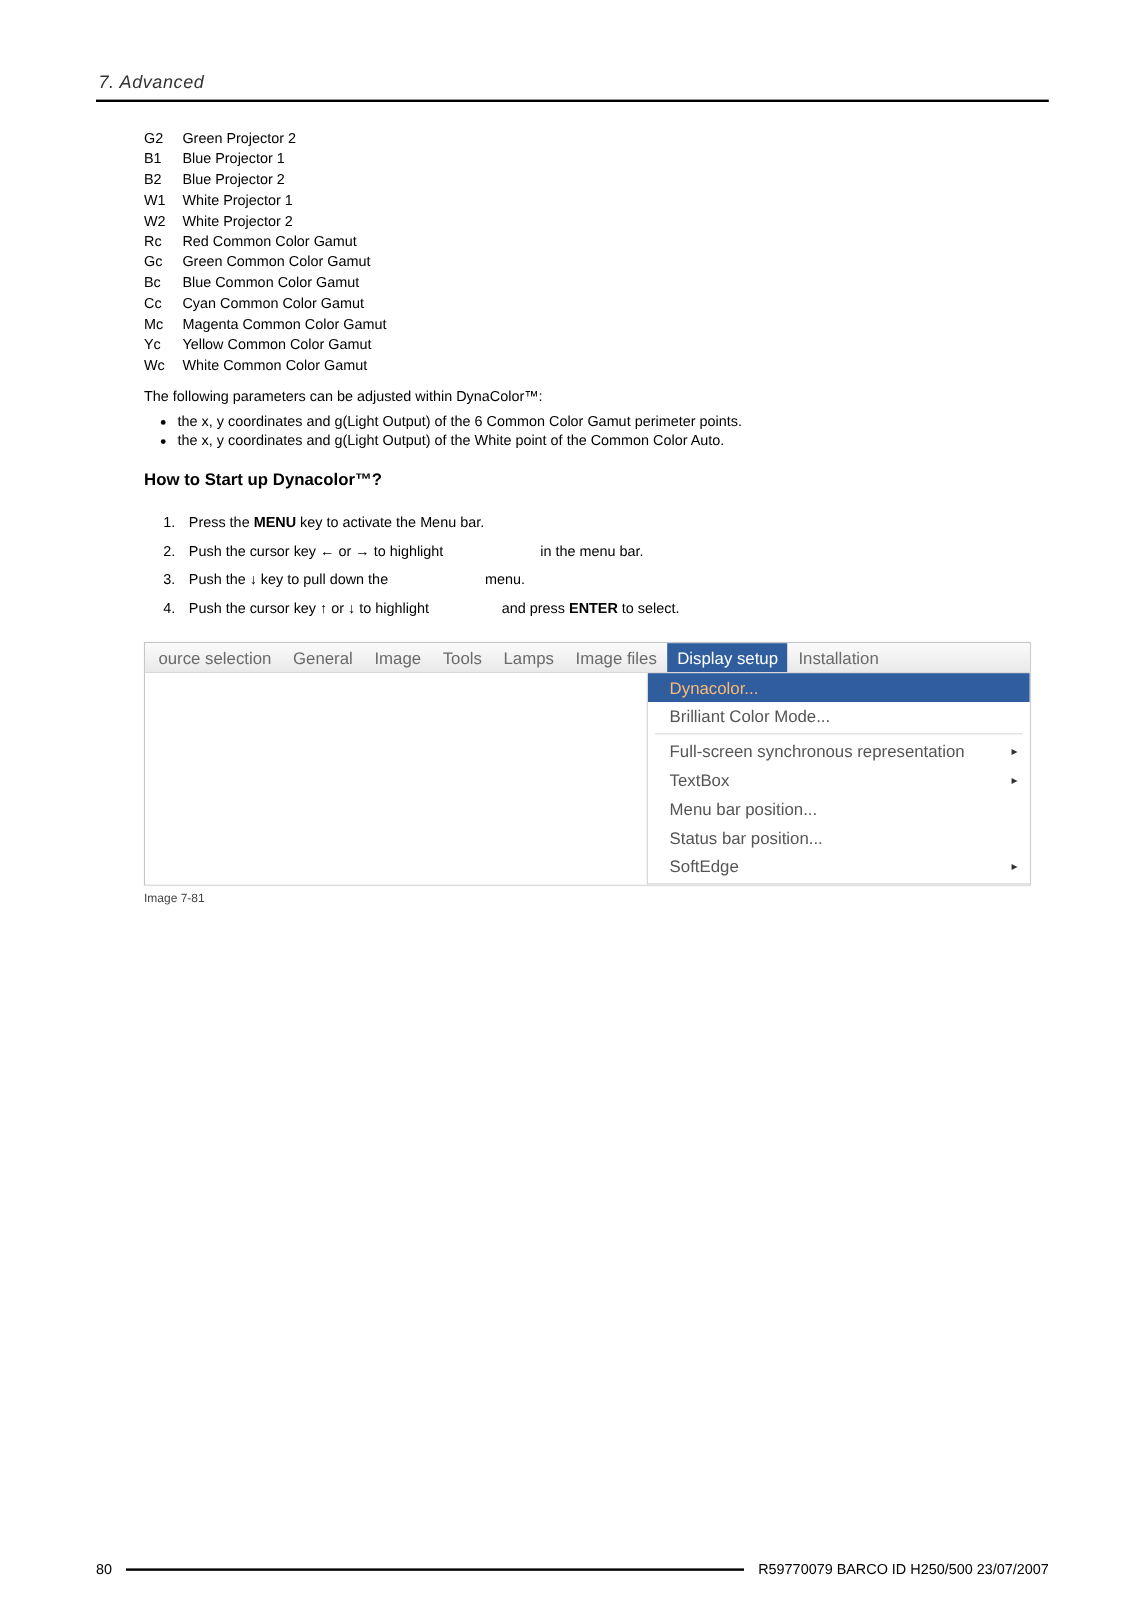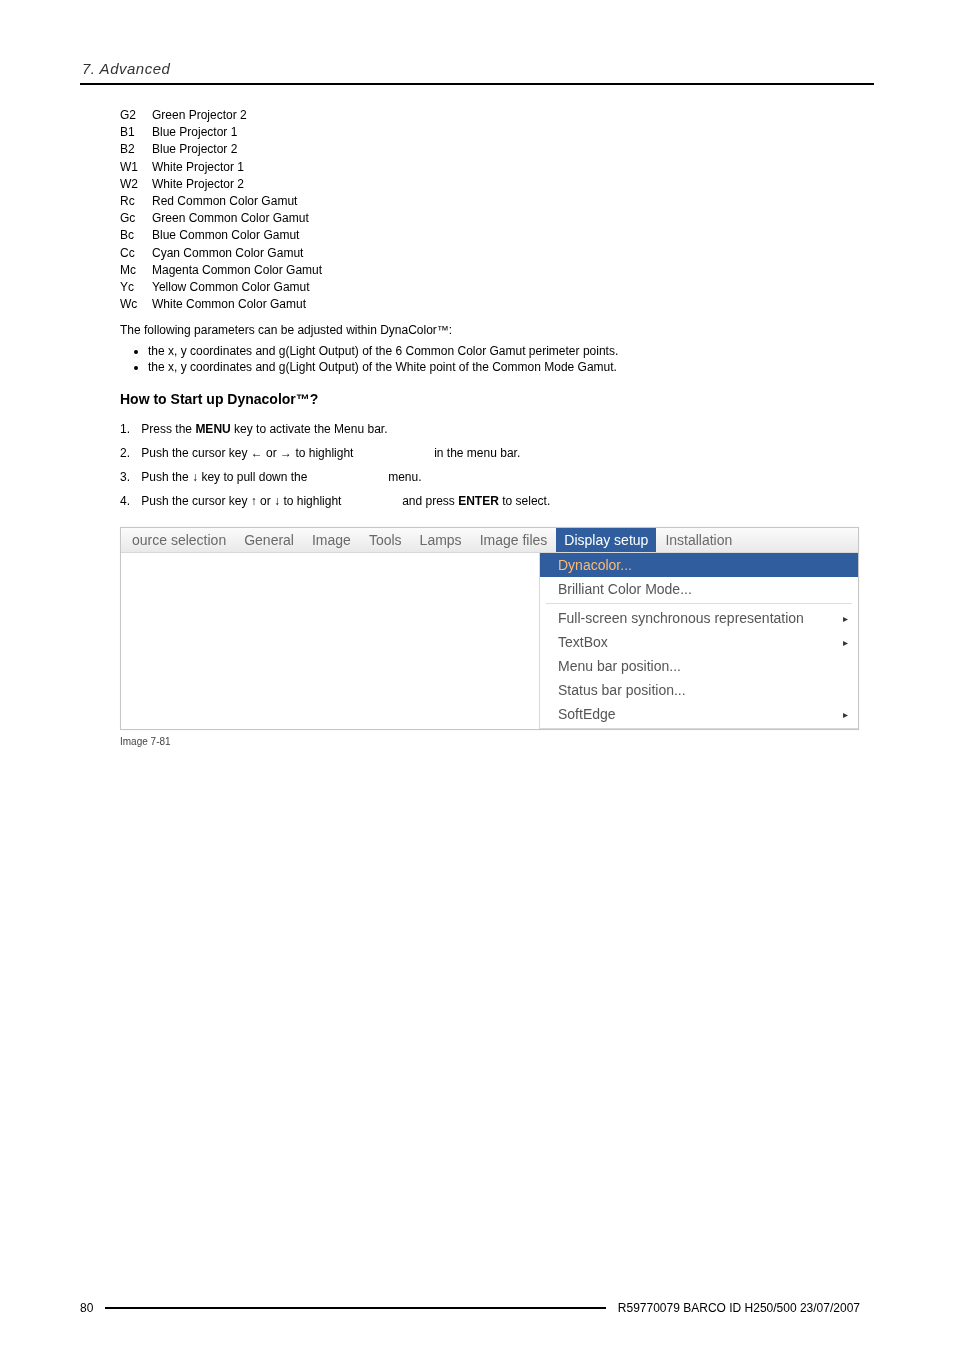--- a/index.html
+++ b/index.html
@@ -59,21 +59,21 @@
     list-style-type: disc;
     padding: 1px 0;
   }
   .sub-heading {
     font-weight: bold;
     font-size: 14px;
     margin: 0 0 10px 0;
   }
   .steps {
     padding-left: 0;
-    margin: 0;
+    margin: 16px;
     font-size: 12px;
   }
   .steps li {
     list-style: none;
     padding: 5px 0;
   }
   .steps .num {
     display: inline-block;
     width: 18px;
   }
@@ -146,21 +146,21 @@
   }
   .image-caption {
     font-size: 10px;
     color: #444;
     margin-top: 6px;
   }
   .footer {
     position: absolute;
     bottom: 36px;
     left: 80px;
-    right: 94px;
+    right: 80px;
     margin-top: 29px;
   }
   .footer-bar {
     display: flex;
     align-items: center;
     font-size: 12px;
   }
   .footer-bar .pg {
     padding-right: 6px;
   }
@@ -235,21 +235,21 @@
             <td class="code">Wc</td>
             <td>White Common Color Gamut</td>
           </tr>
         </tbody>
     </table>
 
     <p class="para">The following parameters can be adjusted within DynaColor™:</p>
 
     <ul class="bullets" id="bullets-list">
         <li>the x, y coordinates and g(Light Output) of the 6 Common Color Gamut perimeter points.</li>
-        <li>the x, y coordinates and g(Light Output) of the White point of the Common Mode Gamut.</li>
+        <li>the x, y coordinates and g(Light Output) of the White point of the Common Color Auto.</li>
       </ul>
 
     <div class="sub-heading">How to Start up Dynacolor™?</div>
 
     <ol class="steps">
       <li>
         <span class="num">1.</span>
         <span>Press the </span><strong>MENU</strong><span> key to activate the Menu bar.</span>
       </li>
       <li>

